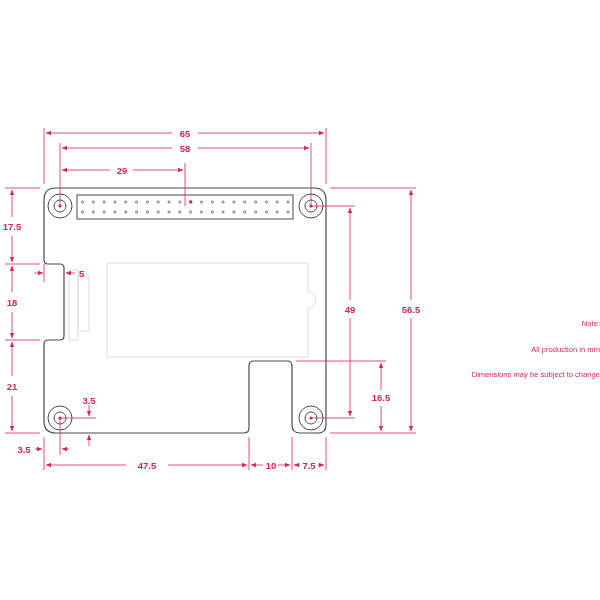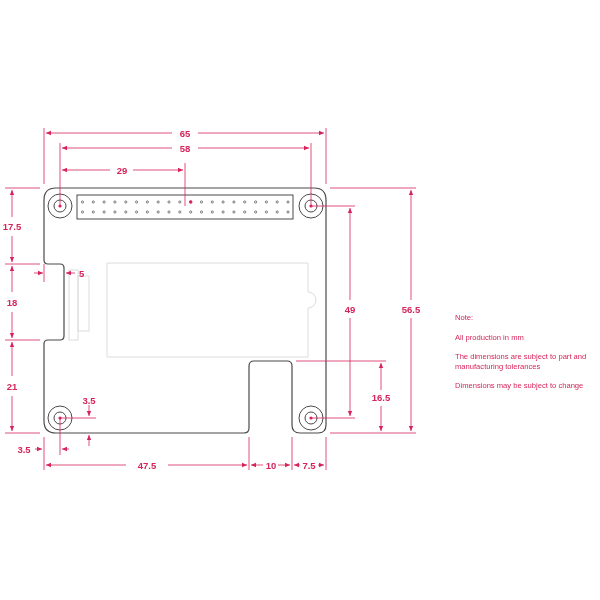--- a/index.html
+++ b/index.html
@@ -2,21 +2,21 @@
 <html><head>
 <meta charset="utf-8">
 <style>
   html, body { margin: 0; padding: 0; background: #ffffff; }
   body { width: 600px; height: 600px; position: relative; overflow: hidden;
          font-family: "Liberation Sans", "DejaVu Sans", sans-serif; }
   #drawing { position: absolute; left: 0; top: 0; width: 600px; height: 600px; }
   .dim-text { font-family: "Liberation Sans", "DejaVu Sans", sans-serif; font-weight: bold; font-size: 9.5px; fill: #d6245a; }
   .notes { position: absolute; left: 455px; top: 303px; width: 145px;
            color: #d6245a; font-size: 7.6px; line-height: 9.6px; }
-  .notes p { margin: 10px 0 9px 0; }
+  .notes p { margin: 16px 0 9px 0; text-align: right; }
 </style>
 </head>
 <body>
 
 <svg id="drawing" viewBox="0 0 600 600" xmlns="http://www.w3.org/2000/svg">
   <defs>
     <marker id="arr" markerWidth="6" markerHeight="6" refX="5" refY="3" orient="auto-start-reverse" markerUnits="userSpaceOnUse">
       <path d="M0,0.8 L5,3 L0,5.2 z" fill="#d6245a"></path>
     </marker>
   </defs>
@@ -178,15 +178,14 @@
   <text class="dim-text" x="271" y="469" text-anchor="middle">10</text>
   <text class="dim-text" x="309" y="469" text-anchor="middle">7.5</text>
   <text class="dim-text" x="350" y="313" text-anchor="middle">49</text>
   <text class="dim-text" x="411" y="313" text-anchor="middle">56.5</text>
   <text class="dim-text" x="381" y="401" text-anchor="middle">16.5</text>
 </svg>
 
 <div class="notes">
   <p>Note:</p>
   <p>All production in mm</p>
-  <p>The dimensions are subject to part and manufacturing tolerances</p>
   <p>Dimensions may be subject to change</p>
 </div>
 
 </body></html>

